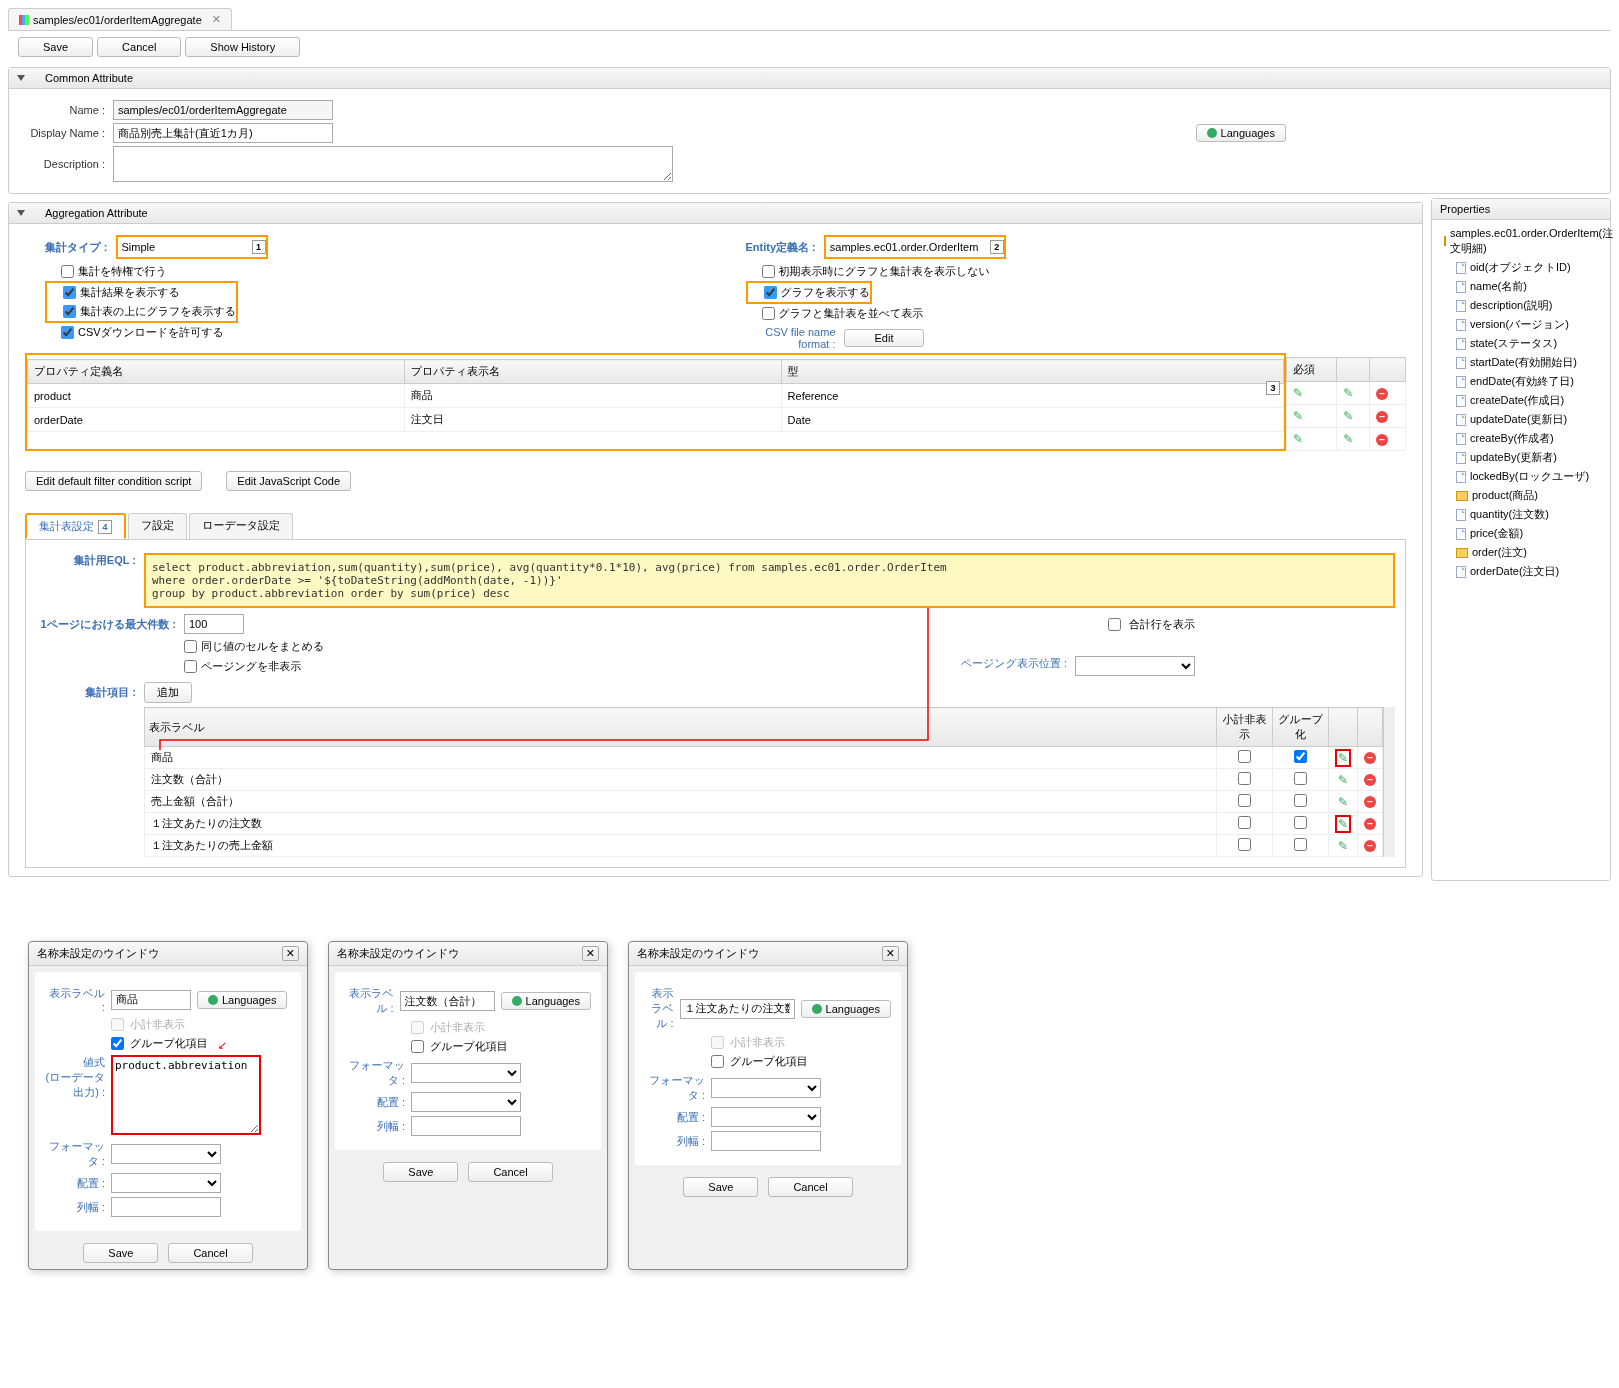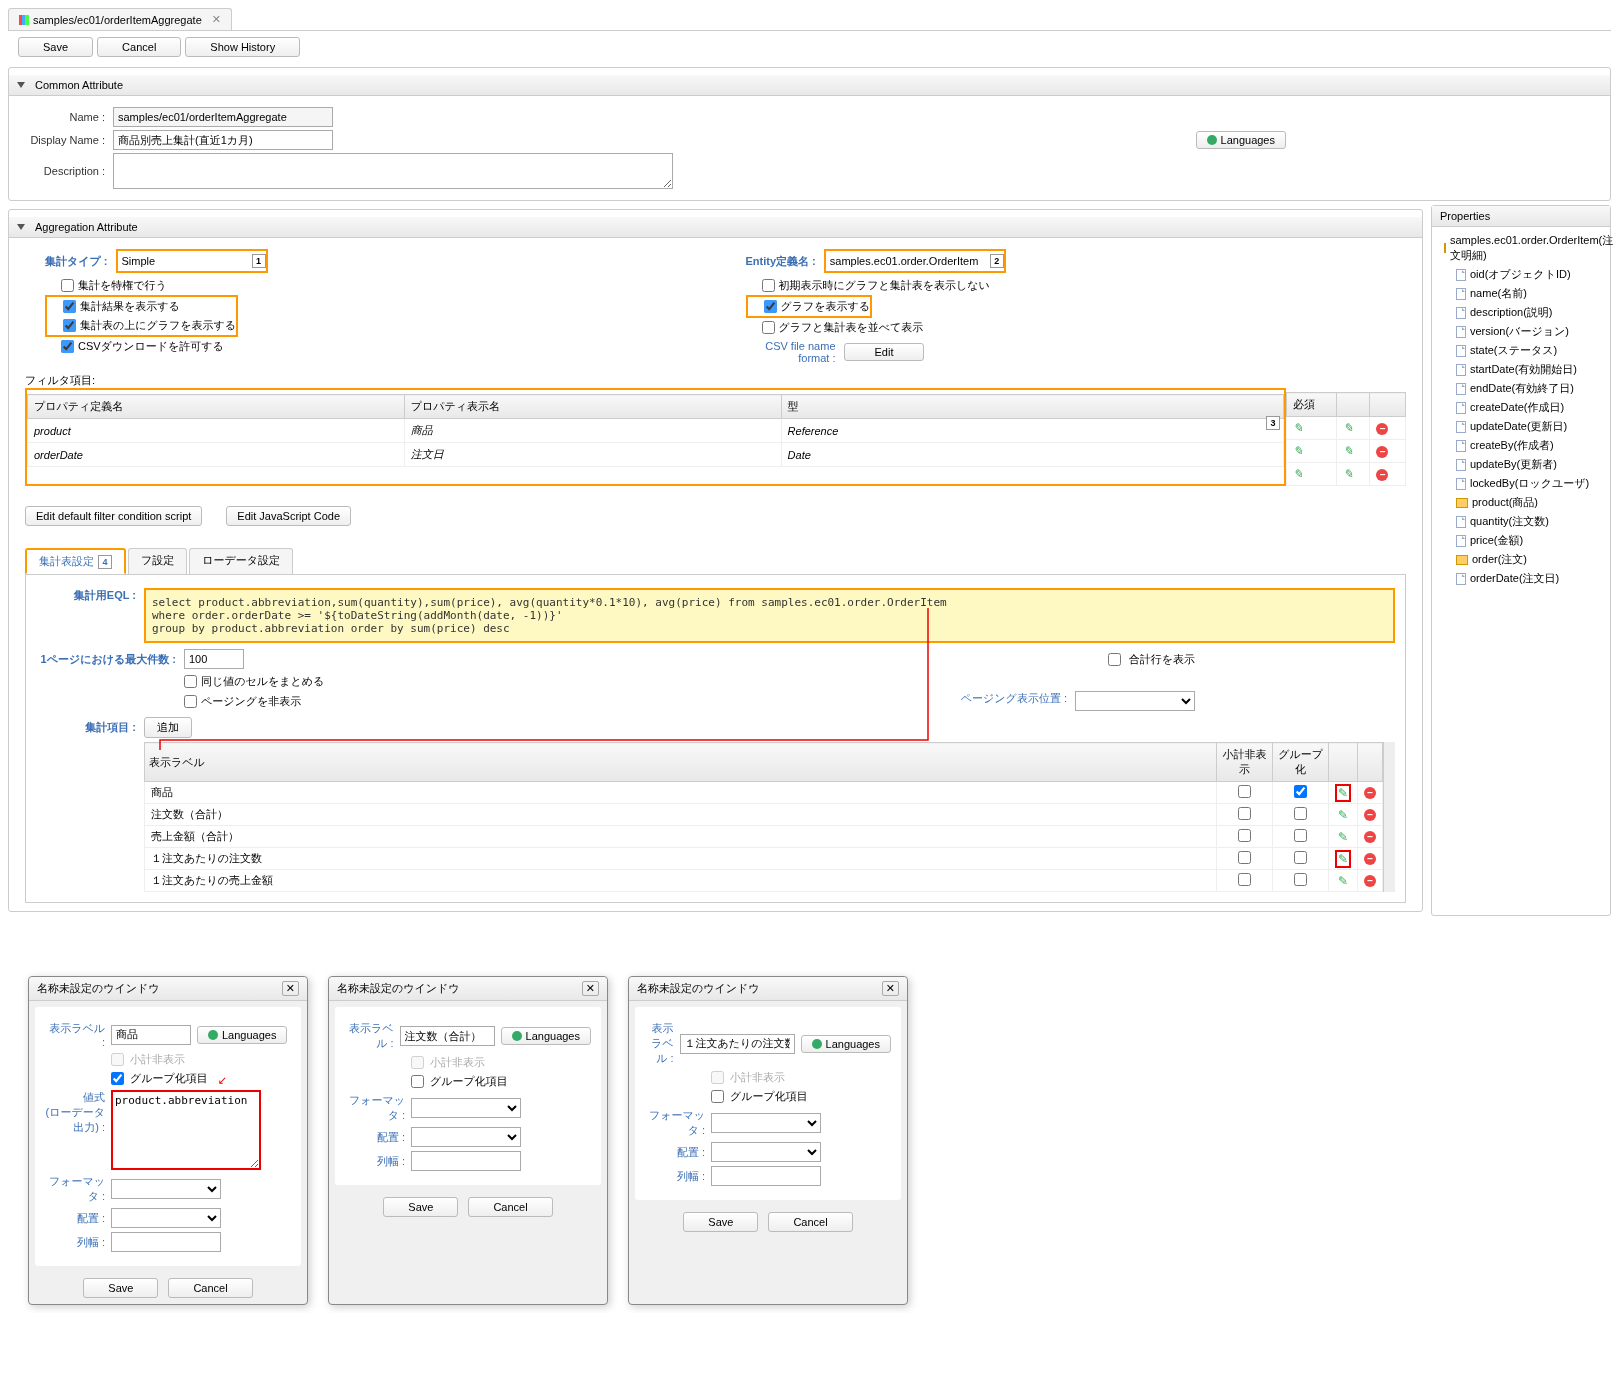--- a/index.html
+++ b/index.html
@@ -4,21 +4,21 @@
 <style>
 * { margin: 0; padding: 0; box-sizing: border-box; font-family: Arial, sans-serif; font-size: 11px; }
 body { background: #fff; padding: 8px; }
 .tab-bar { border-bottom: 1px solid #ccc; display: flex; }
 .tab { padding: 4px 10px; border: 1px solid #ccc; border-bottom: none; background: #f5f5f5; display: flex; align-items: center; gap: 4px; border-radius: 3px 3px 0 0; }
 .tab .bar-icon { width: 10px; height: 10px; display: inline-block; background: linear-gradient(to right, #f44 0 3px, #4af 3px 6px, #4f4 6px 9px); }
 .tab .close { color: #888; cursor: pointer; margin-left: 6px; }
 .toolbar { padding: 6px 10px; display: flex; gap: 4px; }
 .btn { padding: 3px 24px; border: 1px solid #bbb; background: linear-gradient(#fff, #eee); border-radius: 3px; cursor: pointer; }
 .section { border: 1px solid #ccc; margin: 4px 0; border-radius: 3px; }
-.section-header { background: linear-gradient(#f8f8f8, #e8e8e8); padding: 4px 8px; border-bottom: 1px solid #ccc; display: flex; align-items: center; gap: 10px; cursor: pointer; margin-top: 7px; }
+.section-header { background: linear-gradient(#f8f8f8, #e8e8e8); padding: 4px 8px; border-bottom: 1px solid #ccc; display: flex; align-items: center; gap: 20px; cursor: pointer; }
 .section-body { padding: 8px 16px; }
 .form-row { display: flex; align-items: center; margin: 3px 0; gap: 8px; }
 .form-label-plain { width: 80px; text-align: right; color: #333; }
 .text-input { border: 1px solid #aaa; padding: 2px 4px; height: 20px; background: #fff; }
 .text-input.ro { background: #f5f5f5; }
 .lang-btn { padding: 2px 10px; border: 1px solid #bbb; background: linear-gradient(#fff, #eee); border-radius: 3px; display: flex; align-items: center; gap: 4px; }
 .globe { width: 10px; height: 10px; border-radius: 50%; background: #3a6; display: inline-block; }
 .main-flex { display: flex; gap: 8px; }
 .main-left { flex: 1; }
 .props-panel { width: 180px; border: 1px solid #ccc; border-radius: 3px; }
@@ -31,21 +31,21 @@
 .file-icon::after { content: ''; position: absolute; top: 0; right: 0; border-left: 3px solid #9ac; border-top: 3px solid #fff; }
 .agg-options { display: flex; gap: 40px; padding-left: 20px; }
 .agg-col { flex: 1; }
 .agg-label { color: #3b6fb5; font-weight: bold; }
 .hl-orange { border: 2px solid #f90; padding: 0; }
 .hl-marker { display: inline-block; width: 14px; height: 14px; border: 1px solid #999; text-align: center; line-height: 12px; background: #fff; font-size: 9px; font-weight: bold; margin-left: 4px; }
 .checkbox-row { display: flex; align-items: center; gap: 4px; padding: 2px 0 2px 16px; }
 .checkbox-row input { accent-color: #3b99fc; }
 .filter-table { width: 100%; border-collapse: collapse; margin-top: 4px; }
 .filter-table th { background: linear-gradient(#f8f8f8, #e8e8e8); border: 1px solid #ccc; padding: 4px 6px; text-align: left; font-weight: normal; }
-.filter-table td { border: 1px solid #eee; padding: 4px 6px; font-style: italic; }
+.filter-table td { border: 1px solid #eee; padding: 4px 6px; }
 .filter-table-wrap { border: 2px solid #f90; }
 .pencil { color: #3a5; font-size: 12px; }
 .minus { width: 12px; height: 12px; border-radius: 50%; background: #e44; display: inline-flex; align-items: center; justify-content: center; color: #fff; font-weight: bold; font-size: 10px; line-height: 1; }
 .sub-tabs { display: flex; border-bottom: 1px solid #ccc; }
 .sub-tab { padding: 4px 12px; border: 1px solid #ccc; border-bottom: none; background: #f5f5f5; margin-right: 2px; border-radius: 3px 3px 0 0; cursor: pointer; }
 .sub-tab.active { background: #fff; color: #3b6fb5; border: 2px solid #f90; border-bottom: 1px solid #fff; }
 .eql-box { border: 2px solid #f90; padding: 6px; font-family: monospace; white-space: pre-wrap; background: #fef9c3; color: #333; }
 .agg-items-table { width: 100%; border-collapse: collapse; border: 1px solid #ccc; }
 .agg-items-table th { background: linear-gradient(#f8f8f8, #e8e8e8); border: 1px solid #ccc; padding: 4px; font-weight: normal; }
 .agg-items-table td { border: 1px solid #eee; padding: 3px 6px; }
@@ -167,21 +167,20 @@
                 <input type="checkbox" style="">
                 <span>グラフと集計表を並べて表示</span>
               </div>
             <div class="form-row">
                 <span style="color:#3b6fb5;text-align:right;width:90px">CSV file name format :</span>
                 <button class="btn" style="padding:2px 30px">Edit</button>
               </div>
           </div>
         </div>
 
-        <div style="margin-top:6px">フィルタ項目:</div>
         <div style="display:flex">
           <div class="filter-table-wrap" style="flex:1;position:relative">
             <table class="filter-table">
               <thead>
                   <tr>
                 <th style="width:30%">プロパティ定義名</th>
                 <th style="width:30%">プロパティ表示名</th>
                 <th>型</th>
               </tr>
                 </thead>

